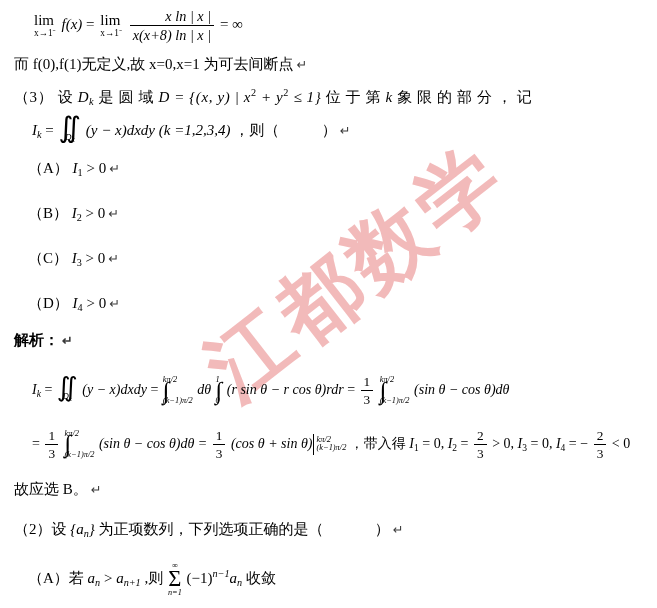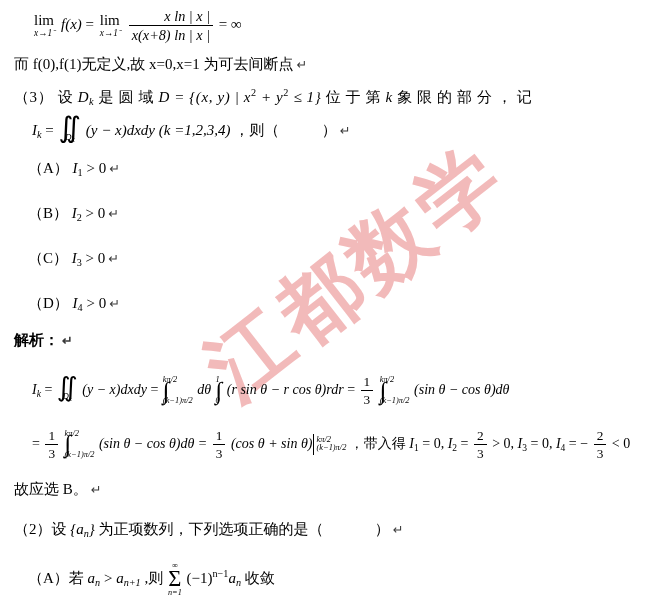--- a/index.html
+++ b/index.html
@@ -100,21 +100,20 @@
     margin: 0 2px;
   }
   .limop .lim {
     display: block;
     font-style: normal;
     font-size: 1em;
   }
   .limop .to {
     display: block;
     font-size: 0.62em;
-    font-style: italic;
   }
   .bigint {
     font-size: 1.9em;
     line-height: 0.6;
     vertical-align: -0.22em;
     font-style: normal;
     display: inline-block;
   }
   .intstack {
     display: inline-block;
@@ -389,18 +388,18 @@
       <span>（A）若</span>
       <span class="math">a</span><span class="sub">n</span>
       <span class="up">&gt;</span>
       <span class="math">a</span><span class="sub">n+1</span>
       <span>,则</span>
       <span class="sigma">
         <span class="shi">∞</span>
         <span class="ssym">Σ</span>
         <span class="slo">n=1</span>
       </span>
-      <span class="up">(−1)</span><span class="sup" style="">n−1</span><span class="math">a</span><span class="sub">n</span>
+      <span class="up">(−1)</span><span class="sup" style="font-style:italic;">n−1</span><span class="math">a</span><span class="sub">n</span>
       <span>收敛</span>
     </div>
 
   </div>
 </div>
 
 </body></html>

